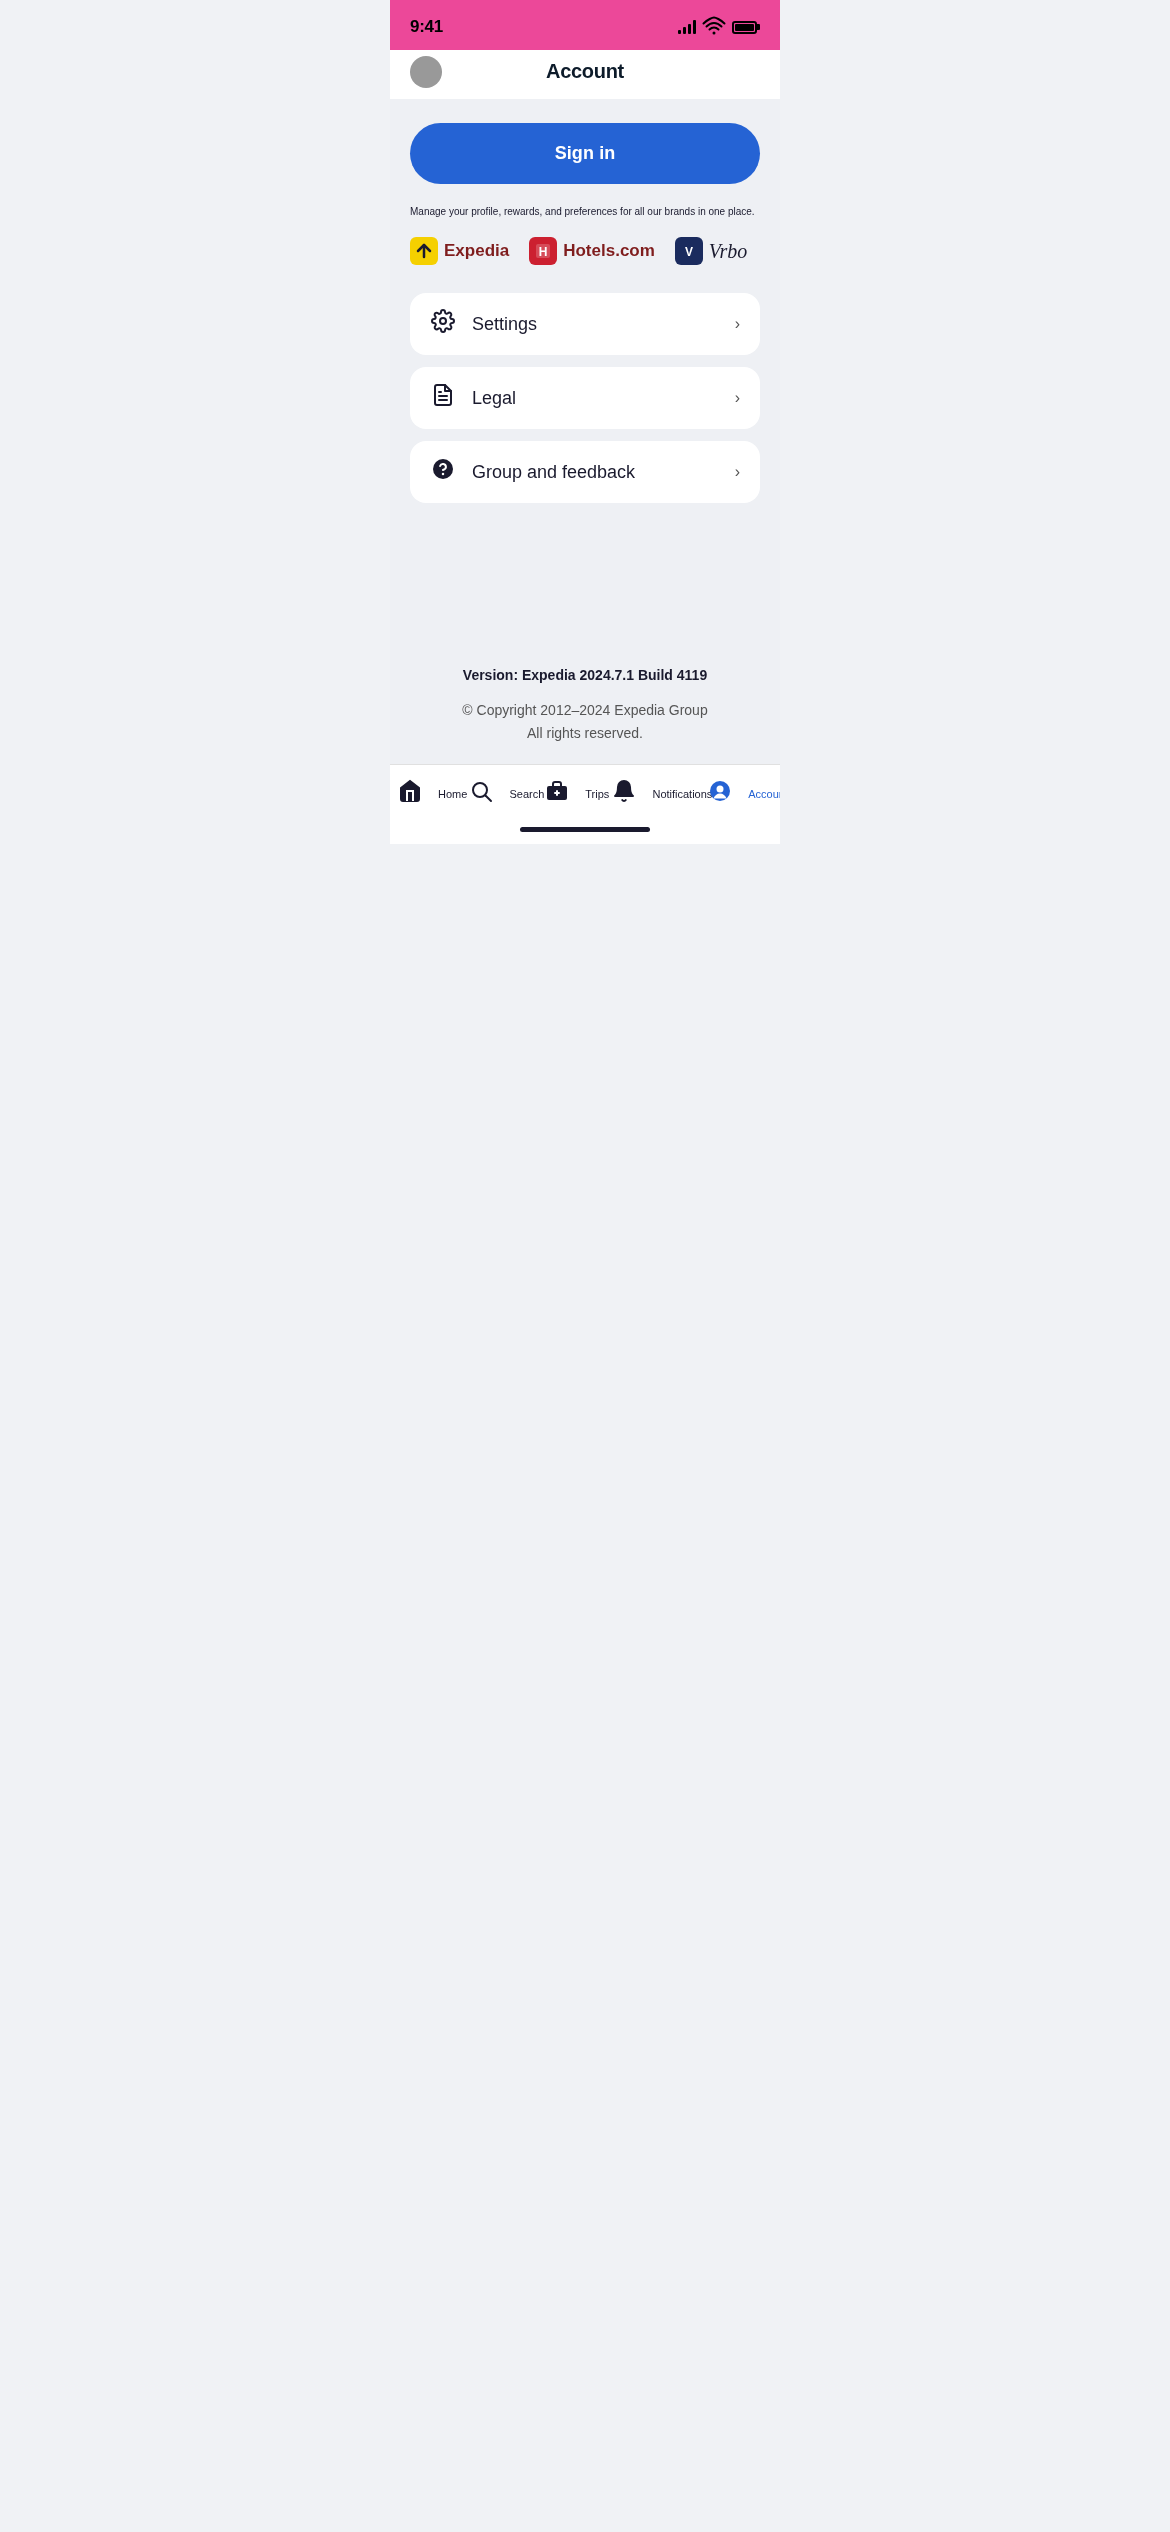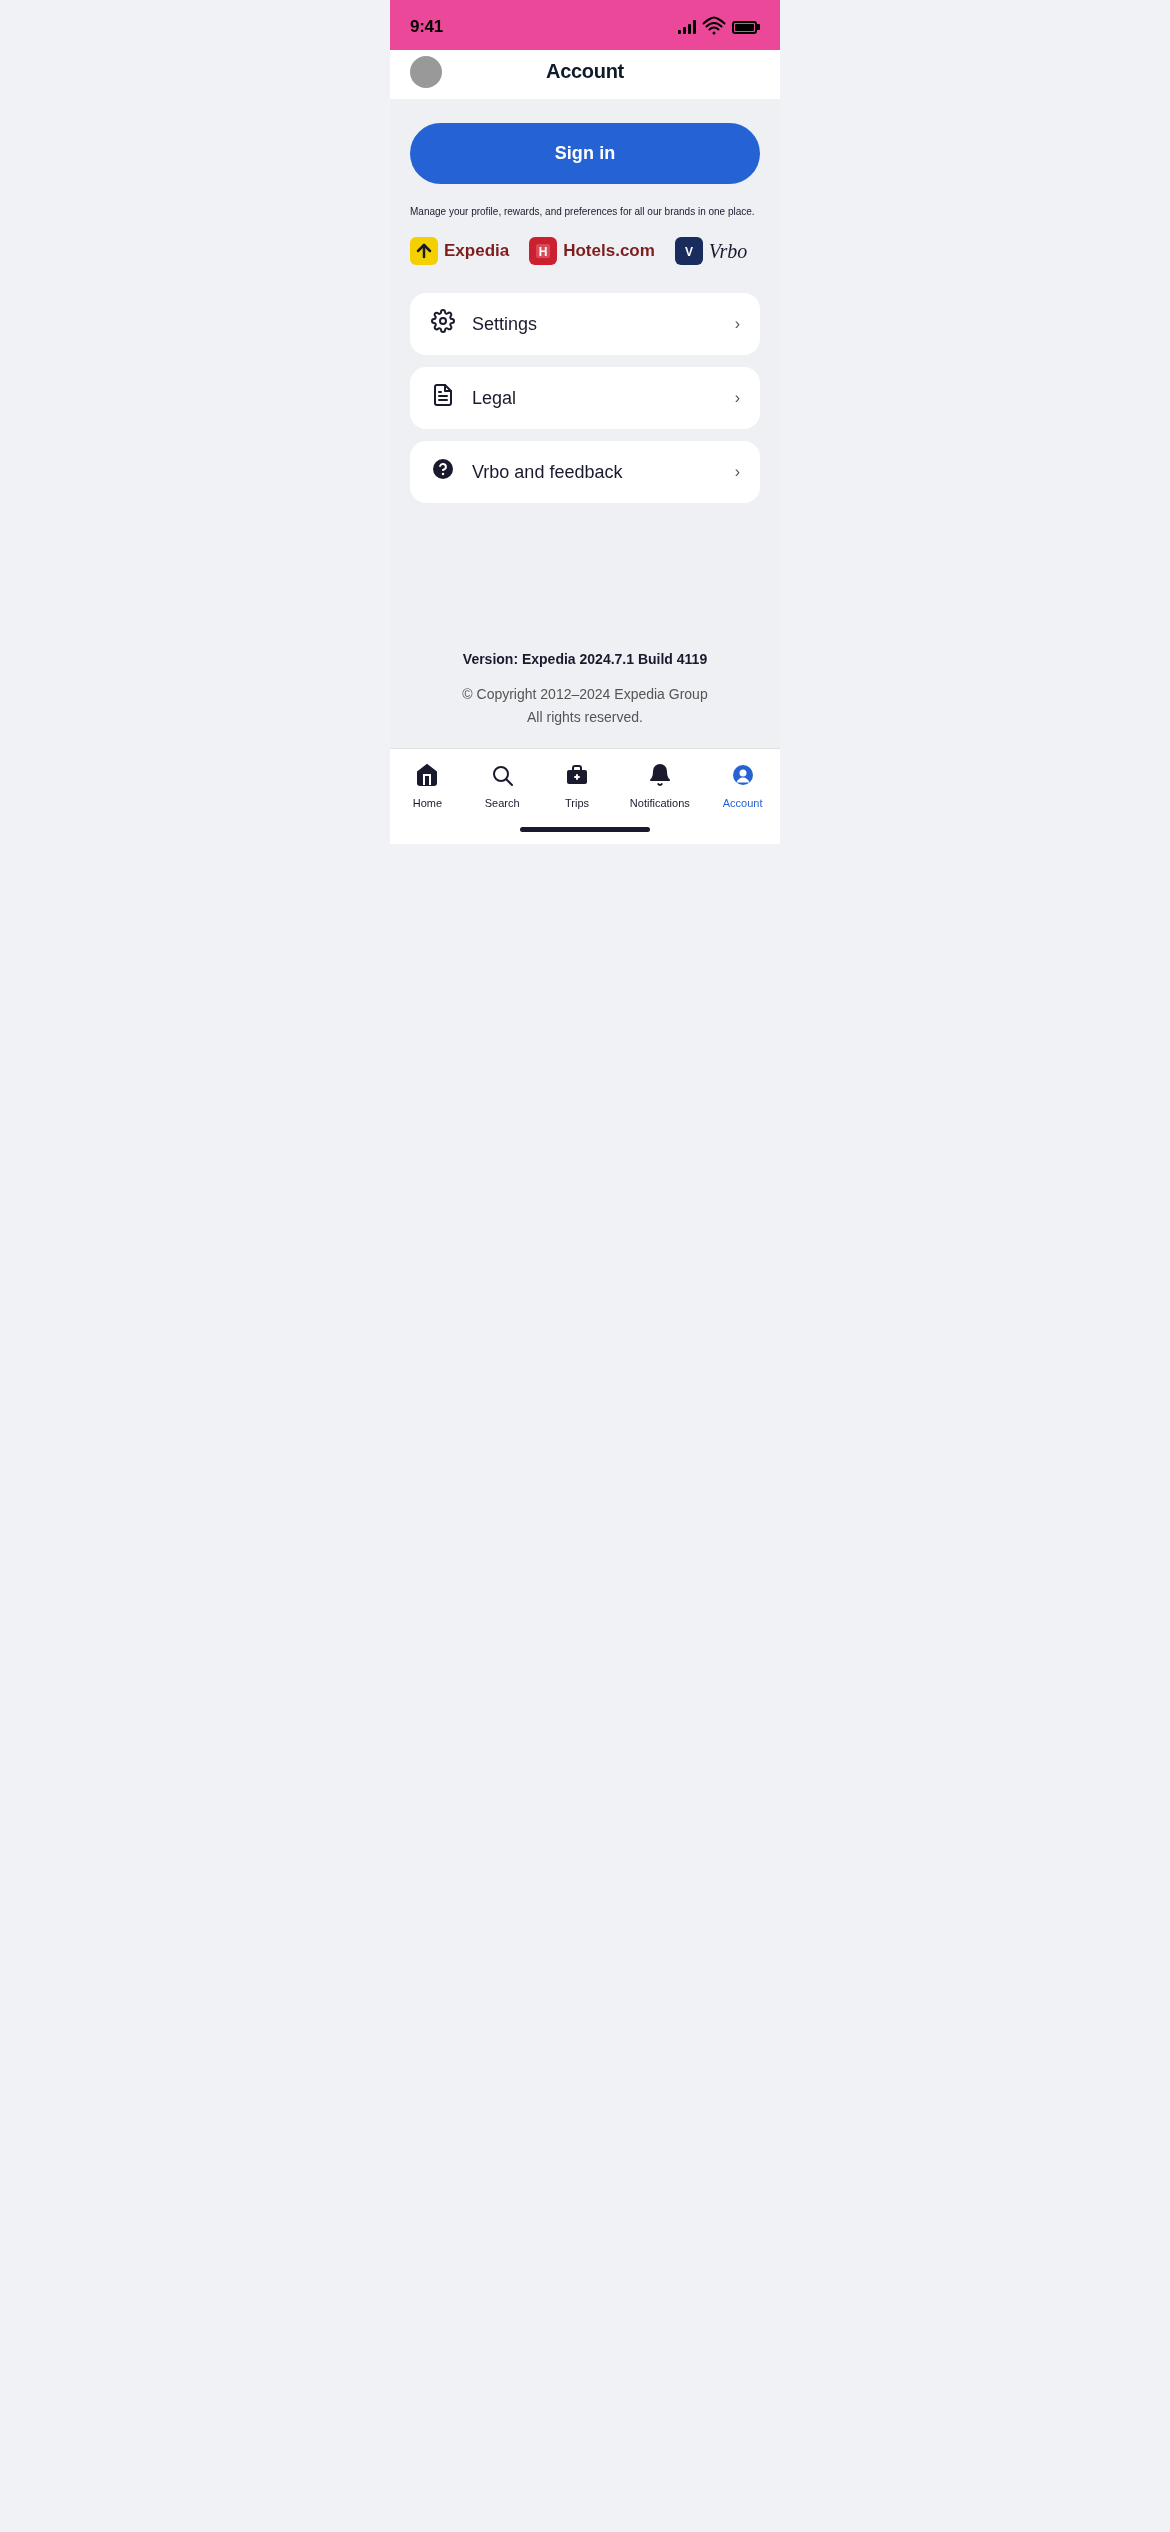--- a/index.html
+++ b/index.html
@@ -284,23 +284,23 @@
       background: #ffffff;
       display: flex;
       justify-content: space-around;
       align-items: center;
       padding: 10px 0 6px 0;
       border-top: 1px solid #e0e0e0;
     }
 
     .nav-item {
       display: flex;
-      flex-direction: column;
-      align-items: center;
-      gap: 4px;
+      flex-direction: row;
+      align-items: center;
+      gap: 16px;
       cursor: pointer;
       min-width: 60px;
       padding: 4px 8px;
     }
 
     .nav-icon {
       font-size: 22px;
       color: #1a1a2e;
     }
 
@@ -439,21 +439,21 @@
 
     <button class="menu-item">
       <div class="menu-item-left">
         <span class="menu-icon">
           <svg width="24" height="24" viewBox="0 0 24 24" fill="none">
             <circle cx="12" cy="12" r="10" fill="#1a1a2e"></circle>
             <path d="M9.09 9a3 3 0 015.83 1c0 2-3 3-3 3" stroke="#fff" stroke-width="2" stroke-linecap="round"></path>
             <line x1="12" y1="17" x2="12.01" y2="17" stroke="#fff" stroke-width="2.5" stroke-linecap="round"></line>
           </svg>
         </span>
-        <span class="menu-label">Vrbo and feedback</span>
+        <span class="menu-label">Group and feedback</span>
       </div>
       <span class="chevron-icon">›</span>
     </button>
 
   </div>
 
   <div class="version-section">
     <p class="version-text">Version: Expedia 2024.7.1 Build 4119</p>
     <p class="copyright-text">
       <span>© Copyright 2012–2024 Expedia Group</span><br>

